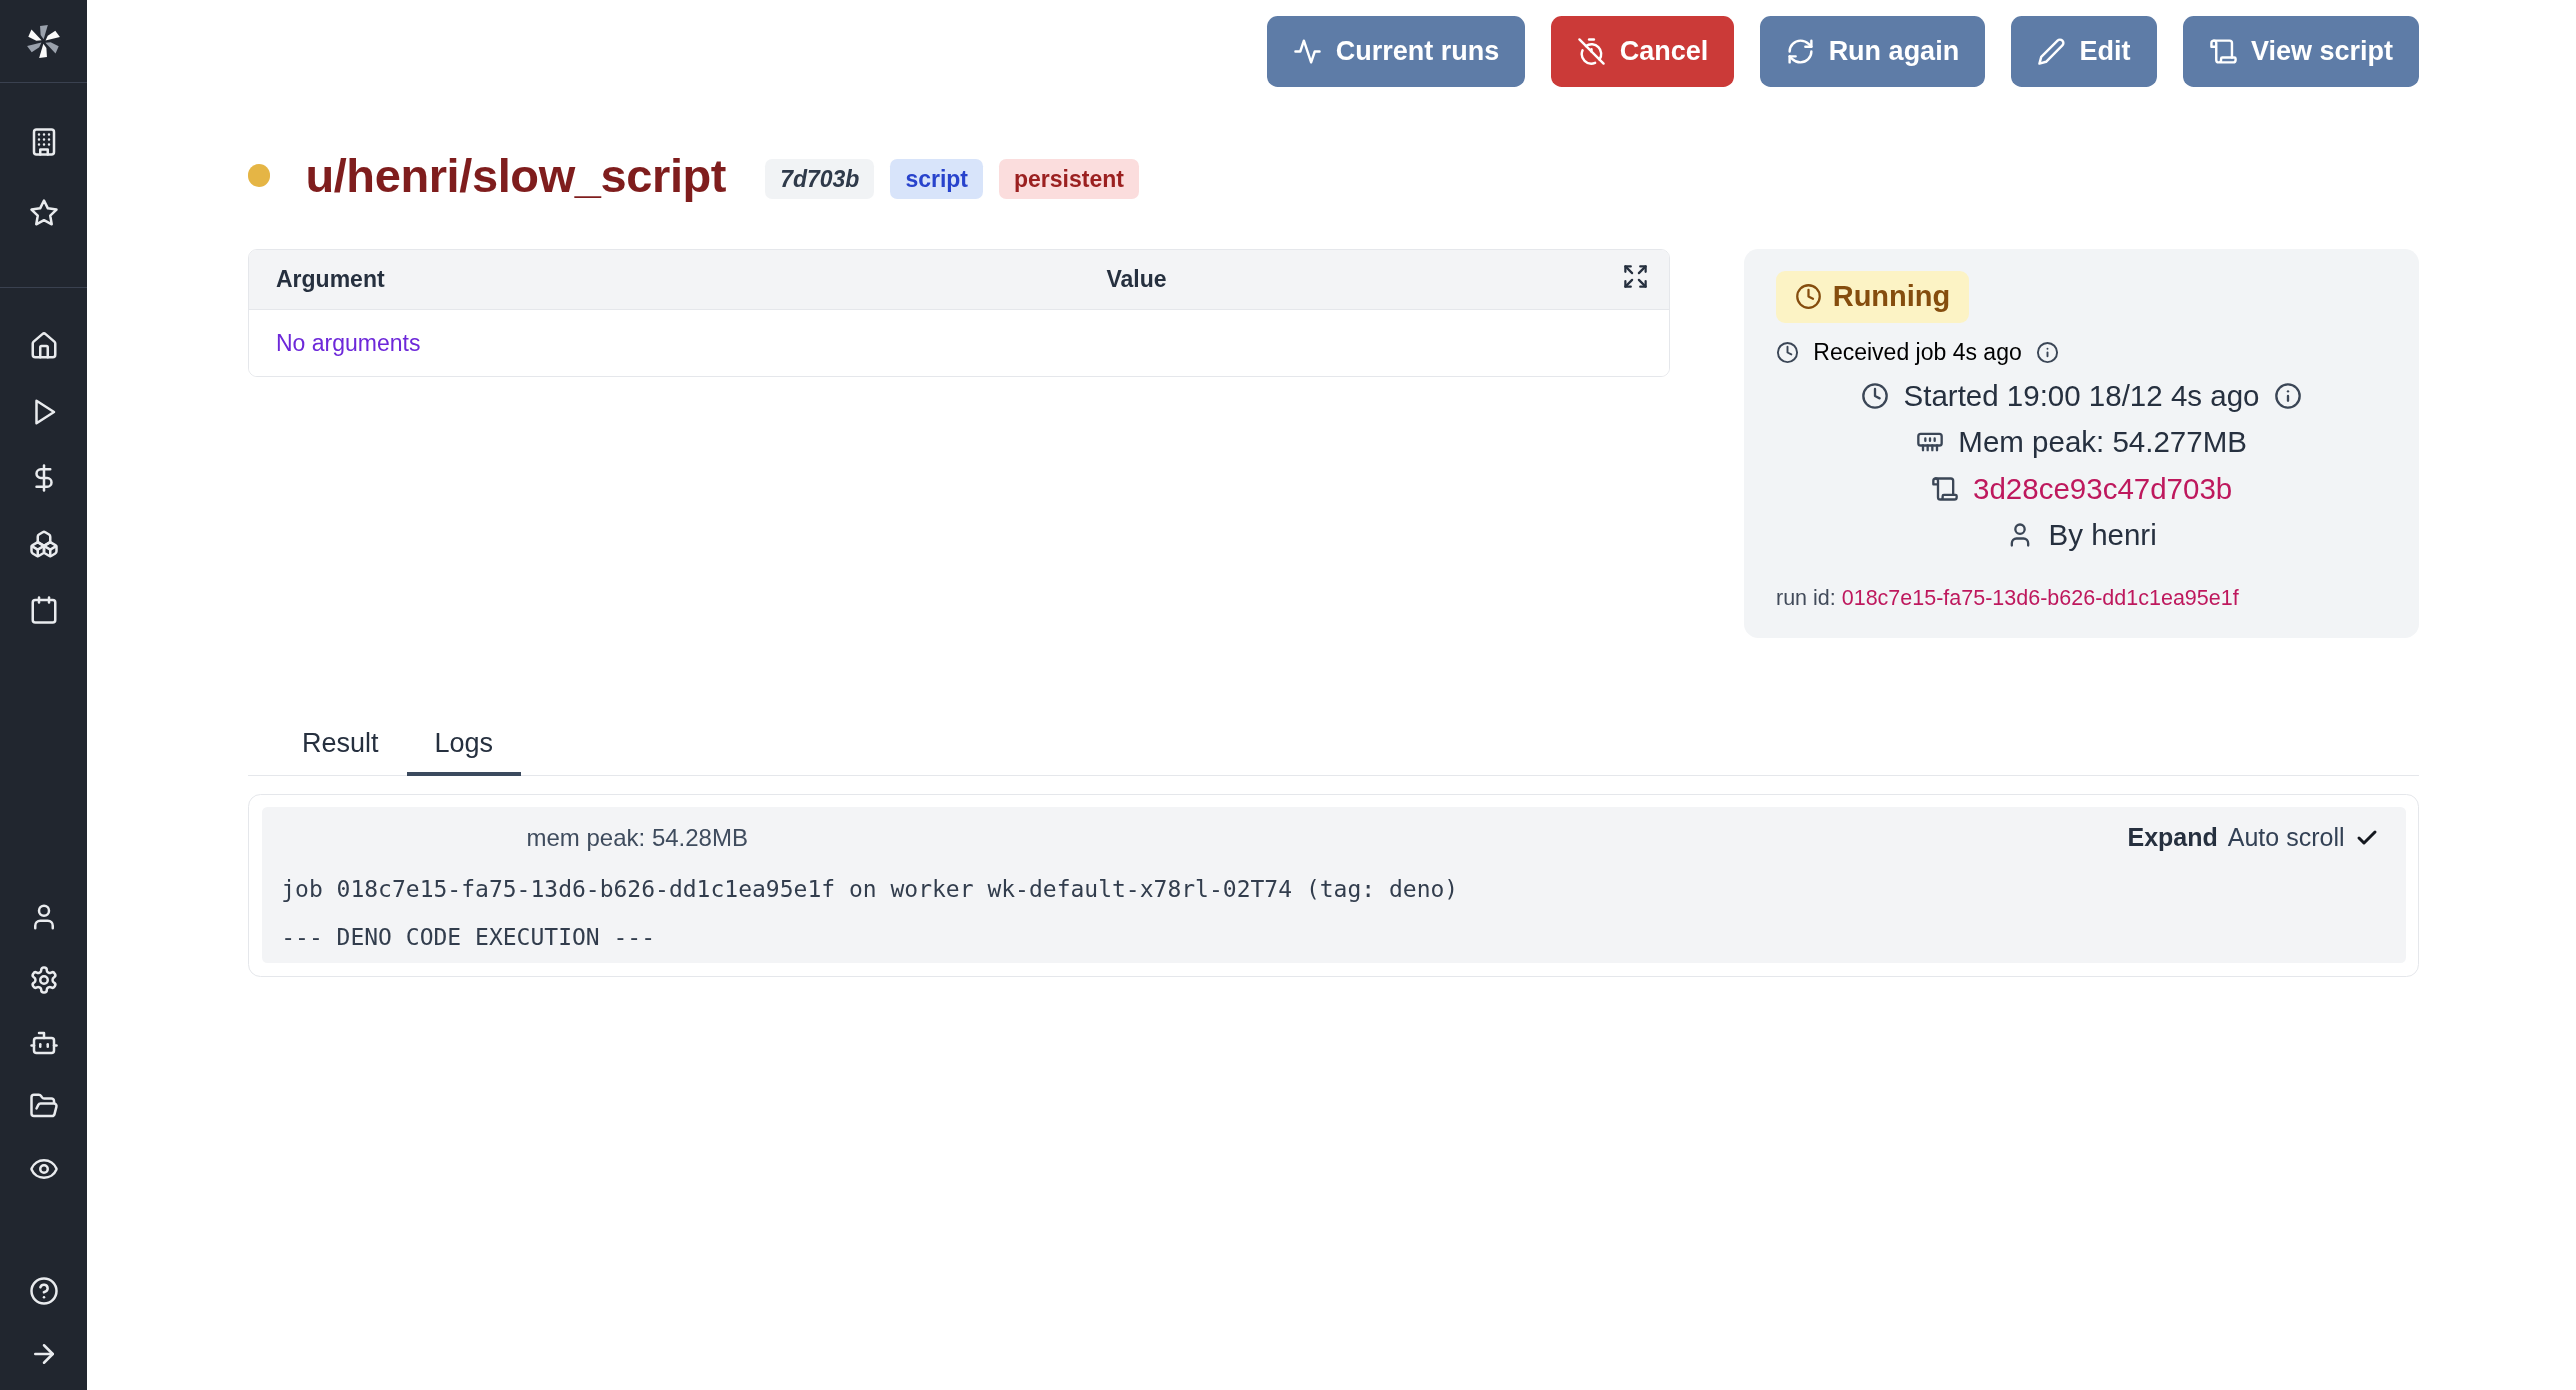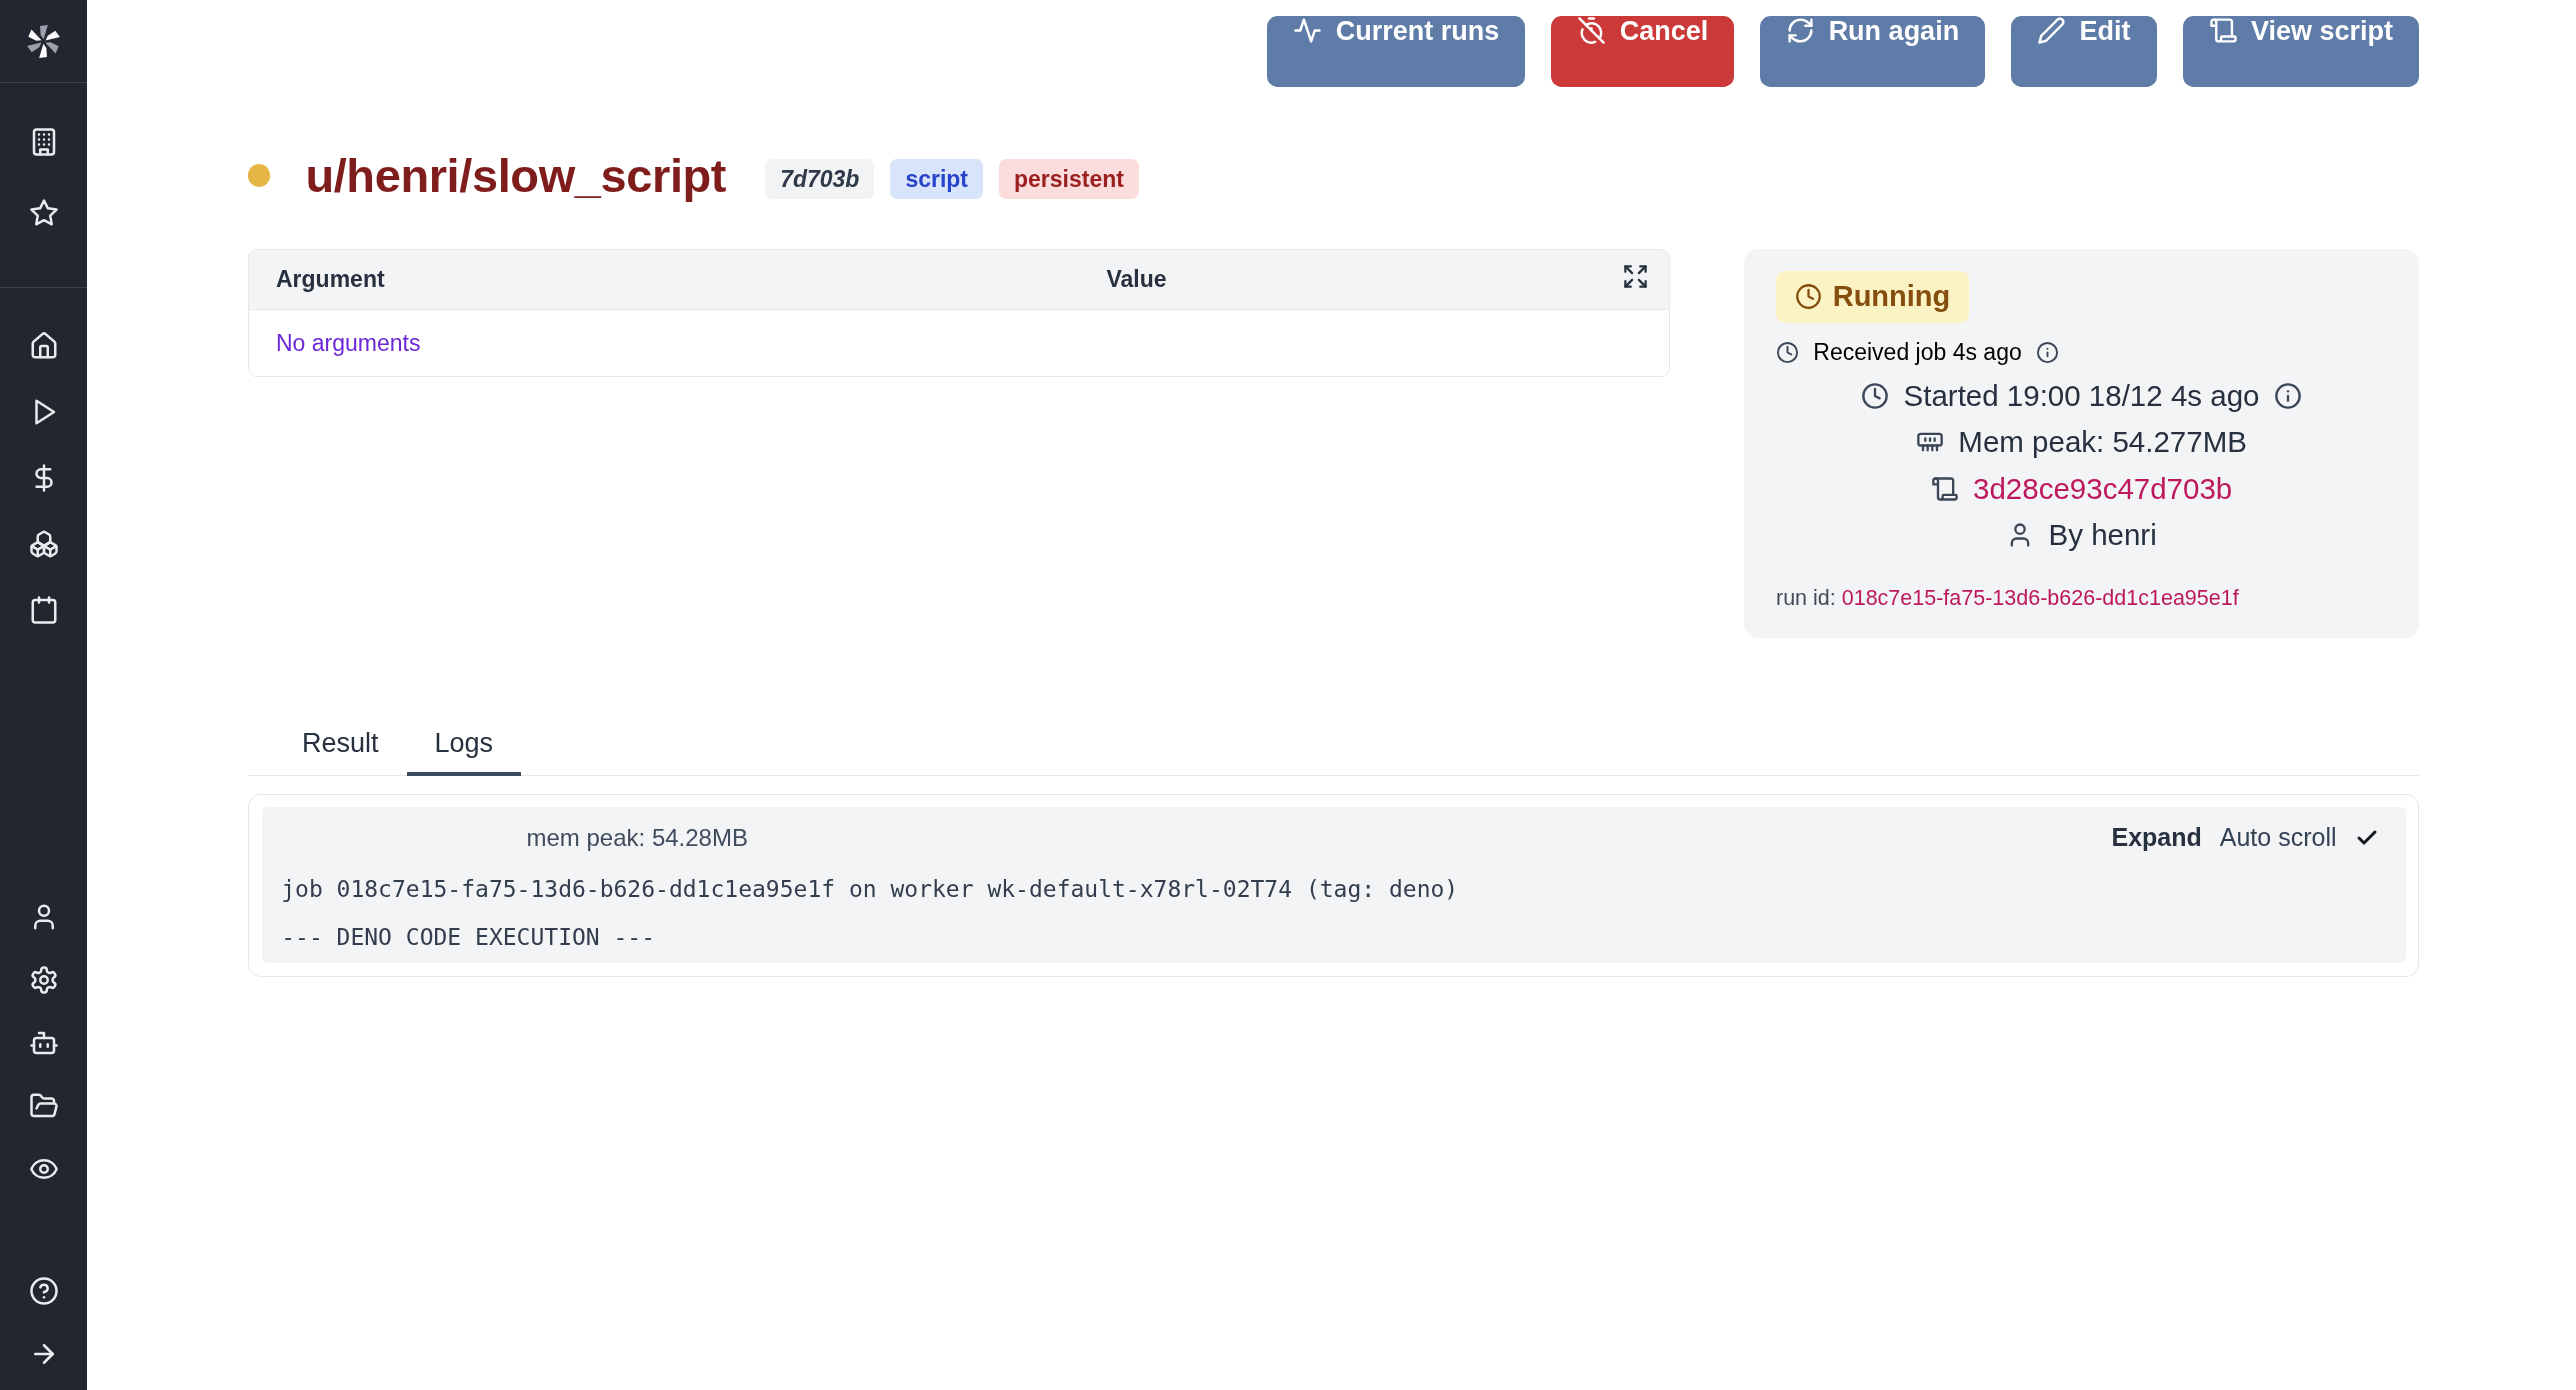--- a/index.html
+++ b/index.html
@@ -21,21 +21,21 @@
   .gC .side-item, .gBottom .side-item { height:63px; }
   .spacer { flex:1; }
   .gBottom { margin-top:59px; padding-bottom:5.4px; }
   .side-item svg { width:30px; height:30px; }
 
   
   .main { position:absolute; left:87px; top:0; right:0; bottom:0;
           padding:0 157px 0 161px; }
 
   .topbar { display:flex; justify-content:flex-end; gap:26px; margin-top:16px; }
-  .btn { display:inline-flex; align-items:flex-start; gap:13.4px; height:71px; padding:0 26px;
+  .btn { display:inline-flex; align-items:center; gap:13.4px; height:71px; padding:0 26px;
          border:none; border-radius:10.7px; background:#5e7ca7; color:#ffffff;
          font-family:"Liberation Sans",sans-serif; font-size:27px; font-weight:700; cursor:pointer; }
   .btn svg { width:29px; height:29px; }
   .btn.danger { background:#cb3a38; }
 
   .title-row { display:flex; align-items:center; margin-top:61px; }
   .dot { width:22.4px; height:22.4px; border-radius:50%; background:#e5b545; flex:none; }
   .page-title { font-size:47px; font-weight:800; color:#7f1d1d; letter-spacing:-0.4px; margin-left:35px; }
   .badges { display:flex; align-items:center; gap:16px; margin-left:39px; margin-top:7.2px; }
   .badge { font-size:23px; font-weight:700; padding:6.3px 15px; border-radius:7.2px; white-space:nowrap; }
@@ -76,21 +76,21 @@
   .tab { font-size:27px; color:#26303f; padding:0 28px 13.4px; border:none; background:none;
          font-family:"Liberation Sans",sans-serif; cursor:pointer; border-bottom:4.5px solid transparent;
          margin-bottom:-1.8px; }
   .tab.active { border-bottom-color:#3b4a5e; }
 
   .log-card { margin-top:18px; border:0.9px solid #e5e7eb; border-radius:12.5px; padding:12.5px; }
   .log-inner { background:#f3f4f6; border-radius:5.4px; }
   .log-head { display:flex; align-items:center; justify-content:space-between;
               padding:16px 27px 0 265px; }
   .log-mem { font-size:24px; color:#3f4c5e; }
-  .log-controls { display:flex; align-items:center; gap:18px; }
+  .log-controls { display:flex; align-items:center; gap:10px; }
   .log-expand { font-size:25px; font-weight:700; color:#26303f; background:none; border:none;
                 font-family:"Liberation Sans",sans-serif; cursor:pointer; }
   .log-autoscroll { font-size:25px; color:#334155; cursor:pointer; }
   .log-check { color:#14181f; cursor:pointer; display:inline-flex; }
   .log-check svg { width:24px; height:24px; }
   .log-pre { margin:0; padding:25px 19.7px 14.3px; font-family:"DejaVu Sans Mono","Liberation Mono",monospace;
              font-size:23px; line-height:24px; color:#323d4d; white-space:pre; }
 
   .ic { fill:none; stroke:currentColor; stroke-width:2; stroke-linecap:round; stroke-linejoin:round; }
 </style>

